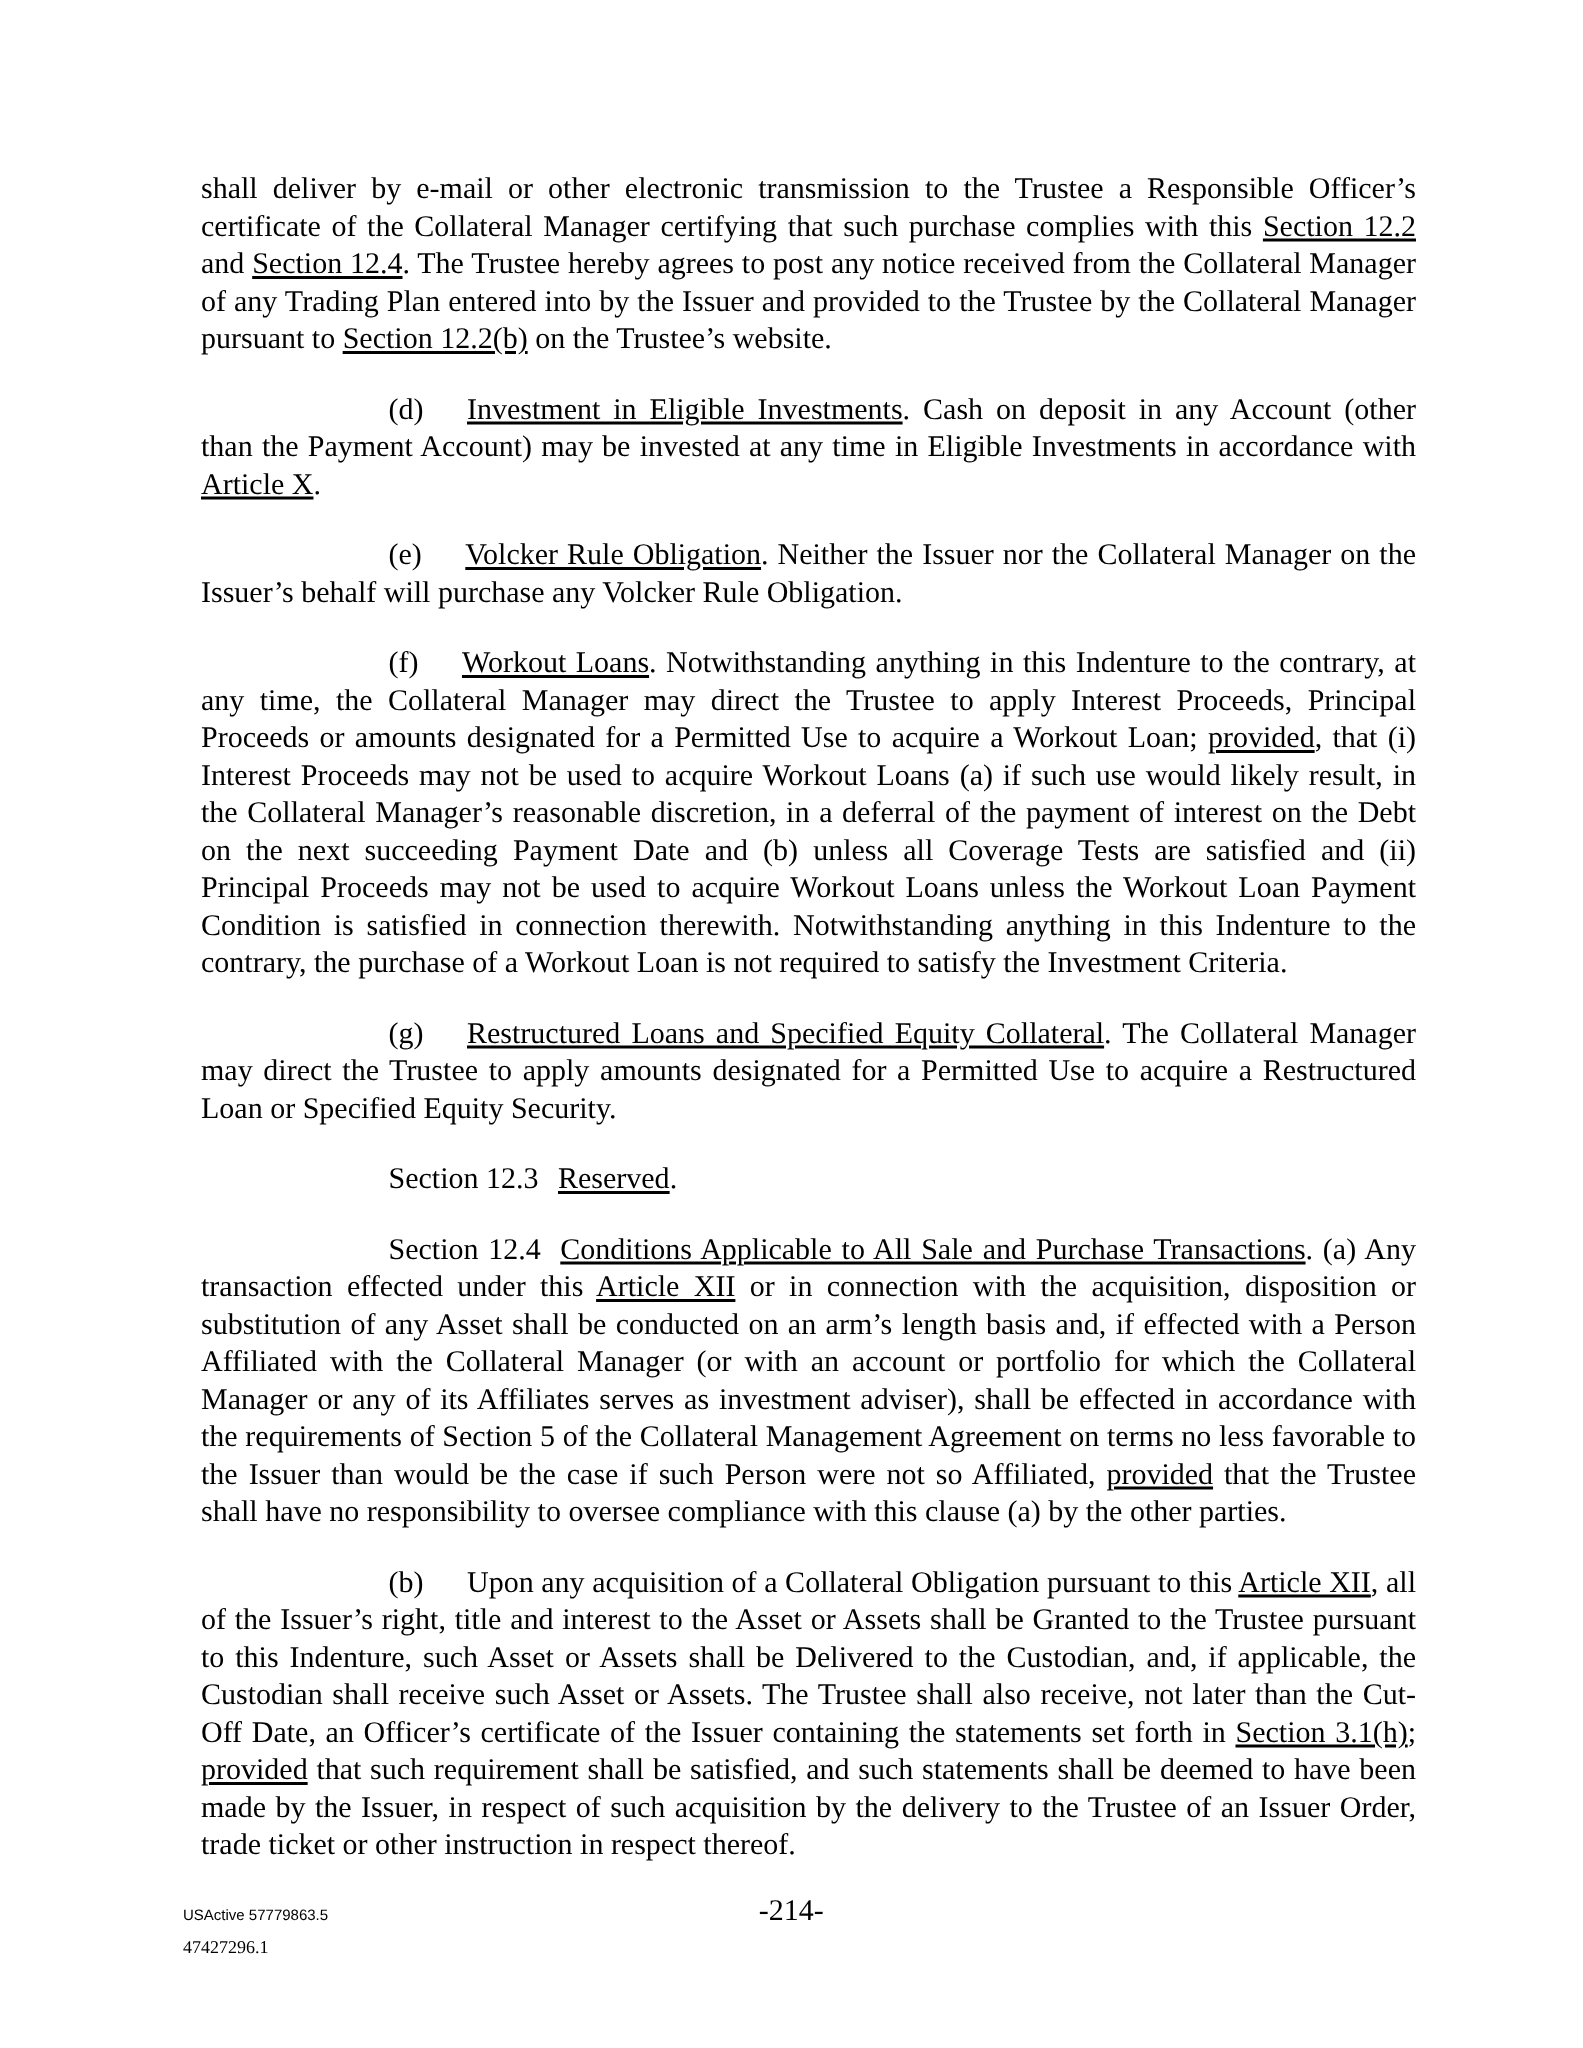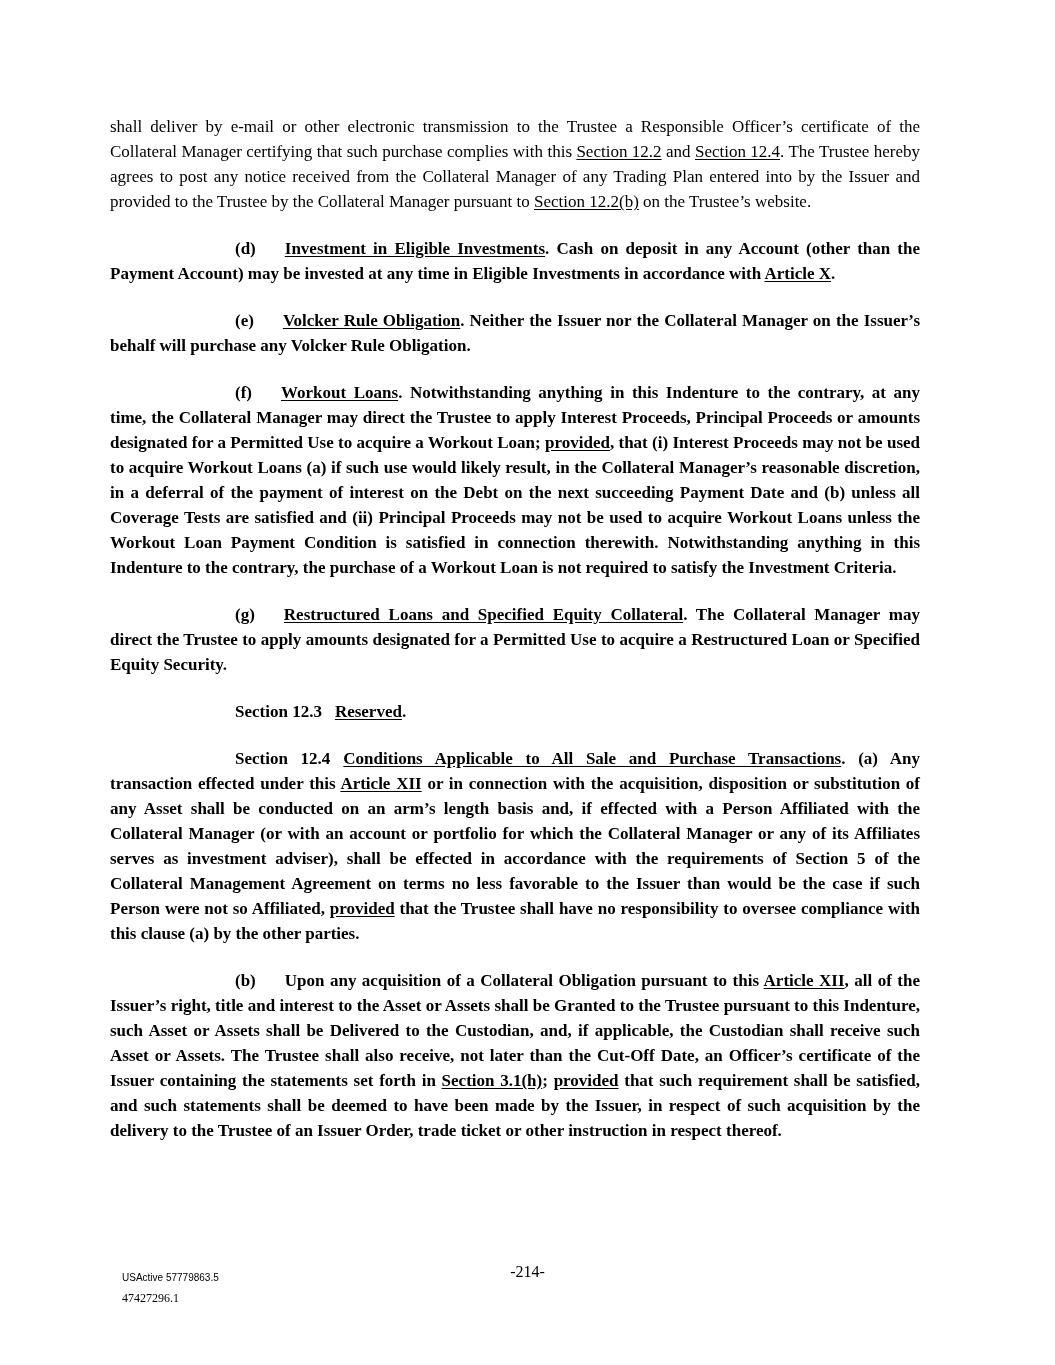--- a/index.html
+++ b/index.html
@@ -11,34 +11,33 @@
     position: relative;
     width: 1055px;
     height: 1365px;
     background: #ffffff;
     overflow: hidden;
     font-family: "Liberation Serif", serif;
     color: #000000;
   }
   .doc-body {
     position: absolute;
-    left: 110px;
+    left: 134px;
     top: 114px;
     width: 810px;
     text-align: justify;
-    font-size: 17px;
+    font-size: 20px;
     line-height: 25px;
   }
   .doc-body p {
     margin: 0 0 22px 0;
     padding: 0;
   }
   .doc-body p.indent {
     text-indent: 125px;
-    font-weight: bold;
   }
   .u {
     text-decoration: underline;
     text-underline-offset: 2px;
   }
   .tab {
     display: inline-block;
     height: 1px;
   }
   .tab-lg { width: 29px; }
@@ -58,21 +57,21 @@
     font-size: 12px;
     line-height: 20px;
   }
   .page-number {
     position: absolute;
     left: 0;
     top: 1263px;
     width: 1055px;
     text-align: center;
     font-family: "Liberation Serif", serif;
-    font-size: 16px;
+    font-size: 20px;
   }
 </style>
 </head>
 <body>
 
 <div class="page">
   <div class="doc-body">
       <p><span>shall deliver by e-mail or other electronic transmission to the Trustee a Responsible Officer’s certificate of the Collateral Manager certifying that such purchase complies with this </span><span class="u">Section 12.2</span><span> and </span><span class="u">Section 12.4</span><span>.  The Trustee hereby agrees to post any notice received from the Collateral Manager of any Trading Plan entered into by the Issuer and provided to the Trustee by the Collateral Manager pursuant to </span><span class="u">Section 12.2(b)</span><span> on the Trustee’s website.</span></p>
       <p class="indent"><span>(d)</span><span class="tab tab-lg"></span><span class="u">Investment in Eligible Investments</span><span>.  Cash on deposit in any Account (other than the Payment Account) may be invested at any time in Eligible Investments in accordance with </span><span class="u">Article X</span><span>.</span></p>
       <p class="indent"><span>(e)</span><span class="tab tab-lg"></span><span class="u">Volcker Rule Obligation</span><span>.  Neither the Issuer nor the Collateral Manager on the Issuer’s behalf will purchase any Volcker Rule Obligation.</span></p>

